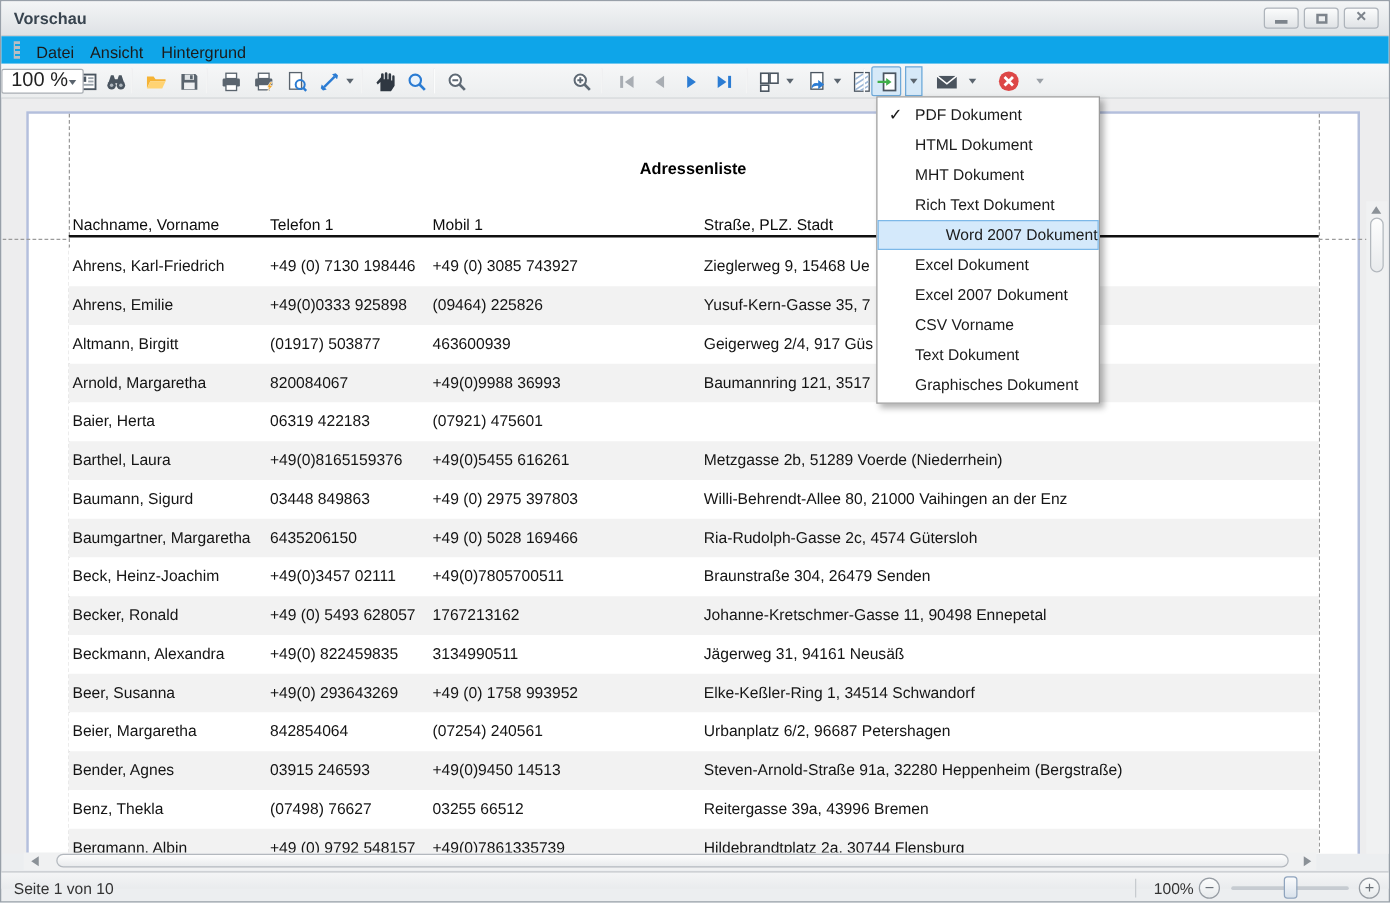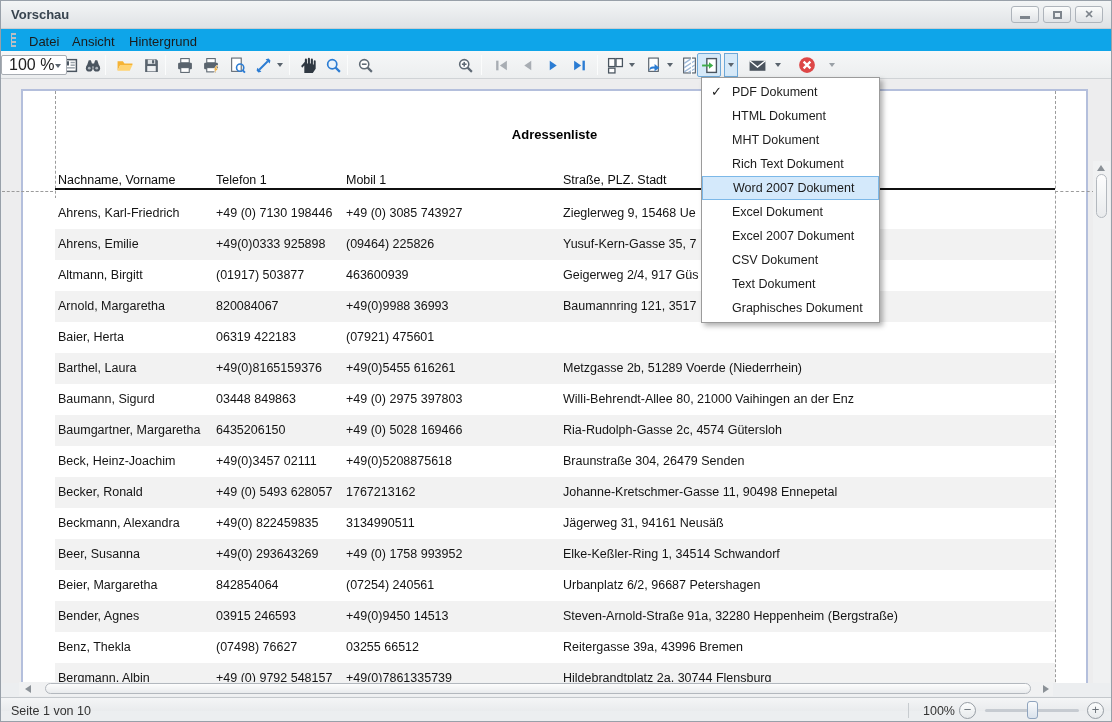--- a/index.html
+++ b/index.html
@@ -72,21 +72,21 @@
   .zminus { left:958px; } .zplus { left:1086px; }
   .ztrack { position:absolute; left:984px; top:11px; width:94px; height:3px; background:#c6cbd1; border-radius:2px; }
   .zthumb { position:absolute; left:1026px; top:3px; width:11px; height:18px; background:linear-gradient(#fafbfc,#d9e2ec);
     border:1px solid #8fa4be; border-radius:3px; }
 
   
   .export-menu { position:absolute; left:700px; top:76px; width:179px; background:#fff; border:1px solid #9b9b9b;
     box-shadow:3px 3px 5px rgba(0,0,0,0.3); padding:2px 0; }
   .mitem { position:relative; height:24px; line-height:24px; font-size:12.5px; color:#1b1b1b; padding-left:30px; white-space:nowrap; }
   .mitem .chk { position:absolute; left:9px; top:0; font-size:13px; color:#1b1b1b; }
-  .mitem.hl { background:#d4e9fb; border:1px solid #7cb8e8; line-height:22px; }
+  .mitem.hl { background:#d4e9fb; border:1px solid #7cb8e8; line-height:22px;text-align:right; }
   .mitem.hl .chk { top:-1px; }
 
   svg { display:block; }
 </style>
 </head>
 <body>
 
 <div class="window">
 
   <div class="titlebar">
@@ -356,21 +356,21 @@
           </div>
           <div class="trow alt">
             <div class="tcell c-name">Baumgartner, Margaretha</div>
             <div class="tcell c-telefon">6435206150</div>
             <div class="tcell c-mobil">+49 (0) 5028 169466</div>
             <div class="tcell c-adresse">Ria-Rudolph-Gasse 2c, 4574 Gütersloh</div>
           </div>
           <div class="trow">
             <div class="tcell c-name">Beck, Heinz-Joachim</div>
             <div class="tcell c-telefon">+49(0)3457 02111</div>
-            <div class="tcell c-mobil">+49(0)5208875618</div>
+            <div class="tcell c-mobil">+49(0)7805700511</div>
             <div class="tcell c-adresse">Braunstraße 304, 26479 Senden</div>
           </div>
           <div class="trow alt">
             <div class="tcell c-name">Becker, Ronald</div>
             <div class="tcell c-telefon">+49 (0) 5493 628057</div>
             <div class="tcell c-mobil">1767213162</div>
             <div class="tcell c-adresse">Johanne-Kretschmer-Gasse 11, 90498 Ennepetal</div>
           </div>
           <div class="trow">
             <div class="tcell c-name">Beckmann, Alexandra</div>
@@ -436,18 +436,18 @@
   </div>
 
   <div class="export-menu">
       <div class="mitem"><span class="chk">✓</span><span>PDF Dokument</span></div>
       <div class="mitem"><span class="chk"></span><span>HTML Dokument</span></div>
       <div class="mitem"><span class="chk"></span><span>MHT Dokument</span></div>
       <div class="mitem"><span class="chk"></span><span>Rich Text Dokument</span></div>
       <div class="mitem hl"><span class="chk"></span><span>Word 2007 Dokument</span></div>
       <div class="mitem"><span class="chk"></span><span>Excel Dokument</span></div>
       <div class="mitem"><span class="chk"></span><span>Excel 2007 Dokument</span></div>
-      <div class="mitem"><span class="chk"></span><span>CSV Dokument</span></div>
+      <div class="mitem"><span class="chk"></span><span>CSV Vorname</span></div>
       <div class="mitem"><span class="chk"></span><span>Text Dokument</span></div>
       <div class="mitem"><span class="chk"></span><span>Graphisches Dokument</span></div>
     </div>
 
 </div>
 
 </body></html>

